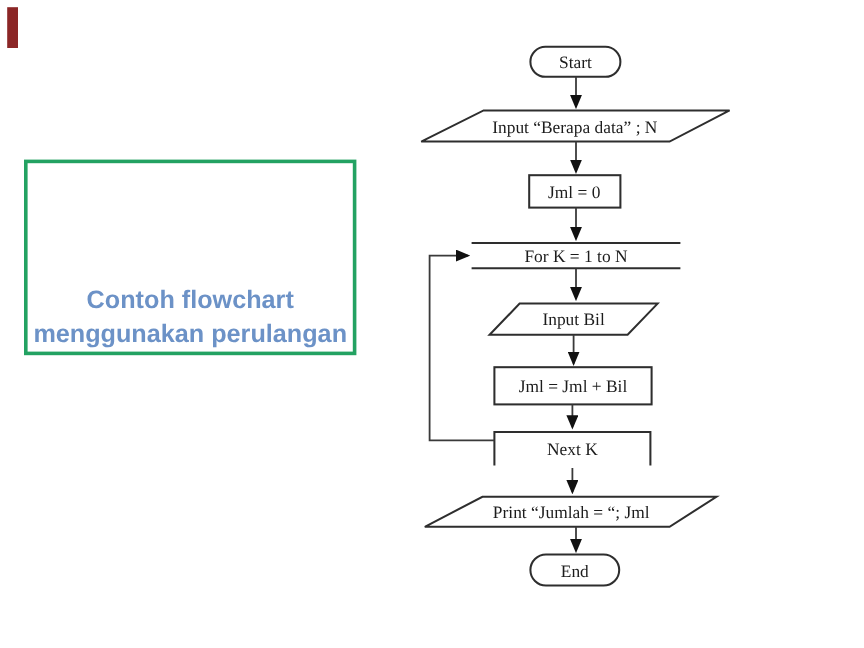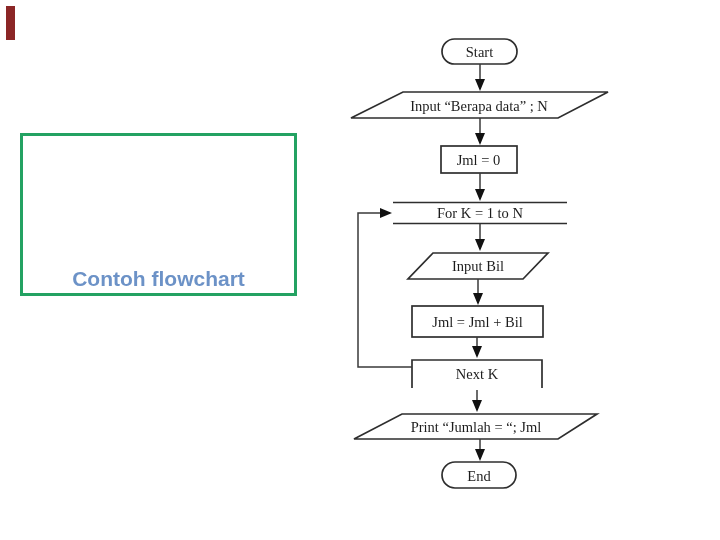--- a/index.html
+++ b/index.html
@@ -37,20 +37,21 @@
     text-anchor:middle;
   }
 </style>
 </head>
 <body>
 
 <div class="accent-bar"></div>
 
 <div class="title-box">
   <div class="line">Contoh flowchart</div>
+  <div class="line">menggunakan perulangan</div>
 </div>
 
 <svg width="720" height="540" viewBox="0 0 720 540">
   <defs>
     <marker id="ah" markerUnits="userSpaceOnUse" markerWidth="12" markerHeight="10" refX="10" refY="5" orient="auto">
       <path d="M0,0 L12,5 L0,10 z" fill="#111"></path>
     </marker>
   </defs>
 
   <rect class="shape" x="442" y="39" width="75" height="25" rx="12.5"></rect>

